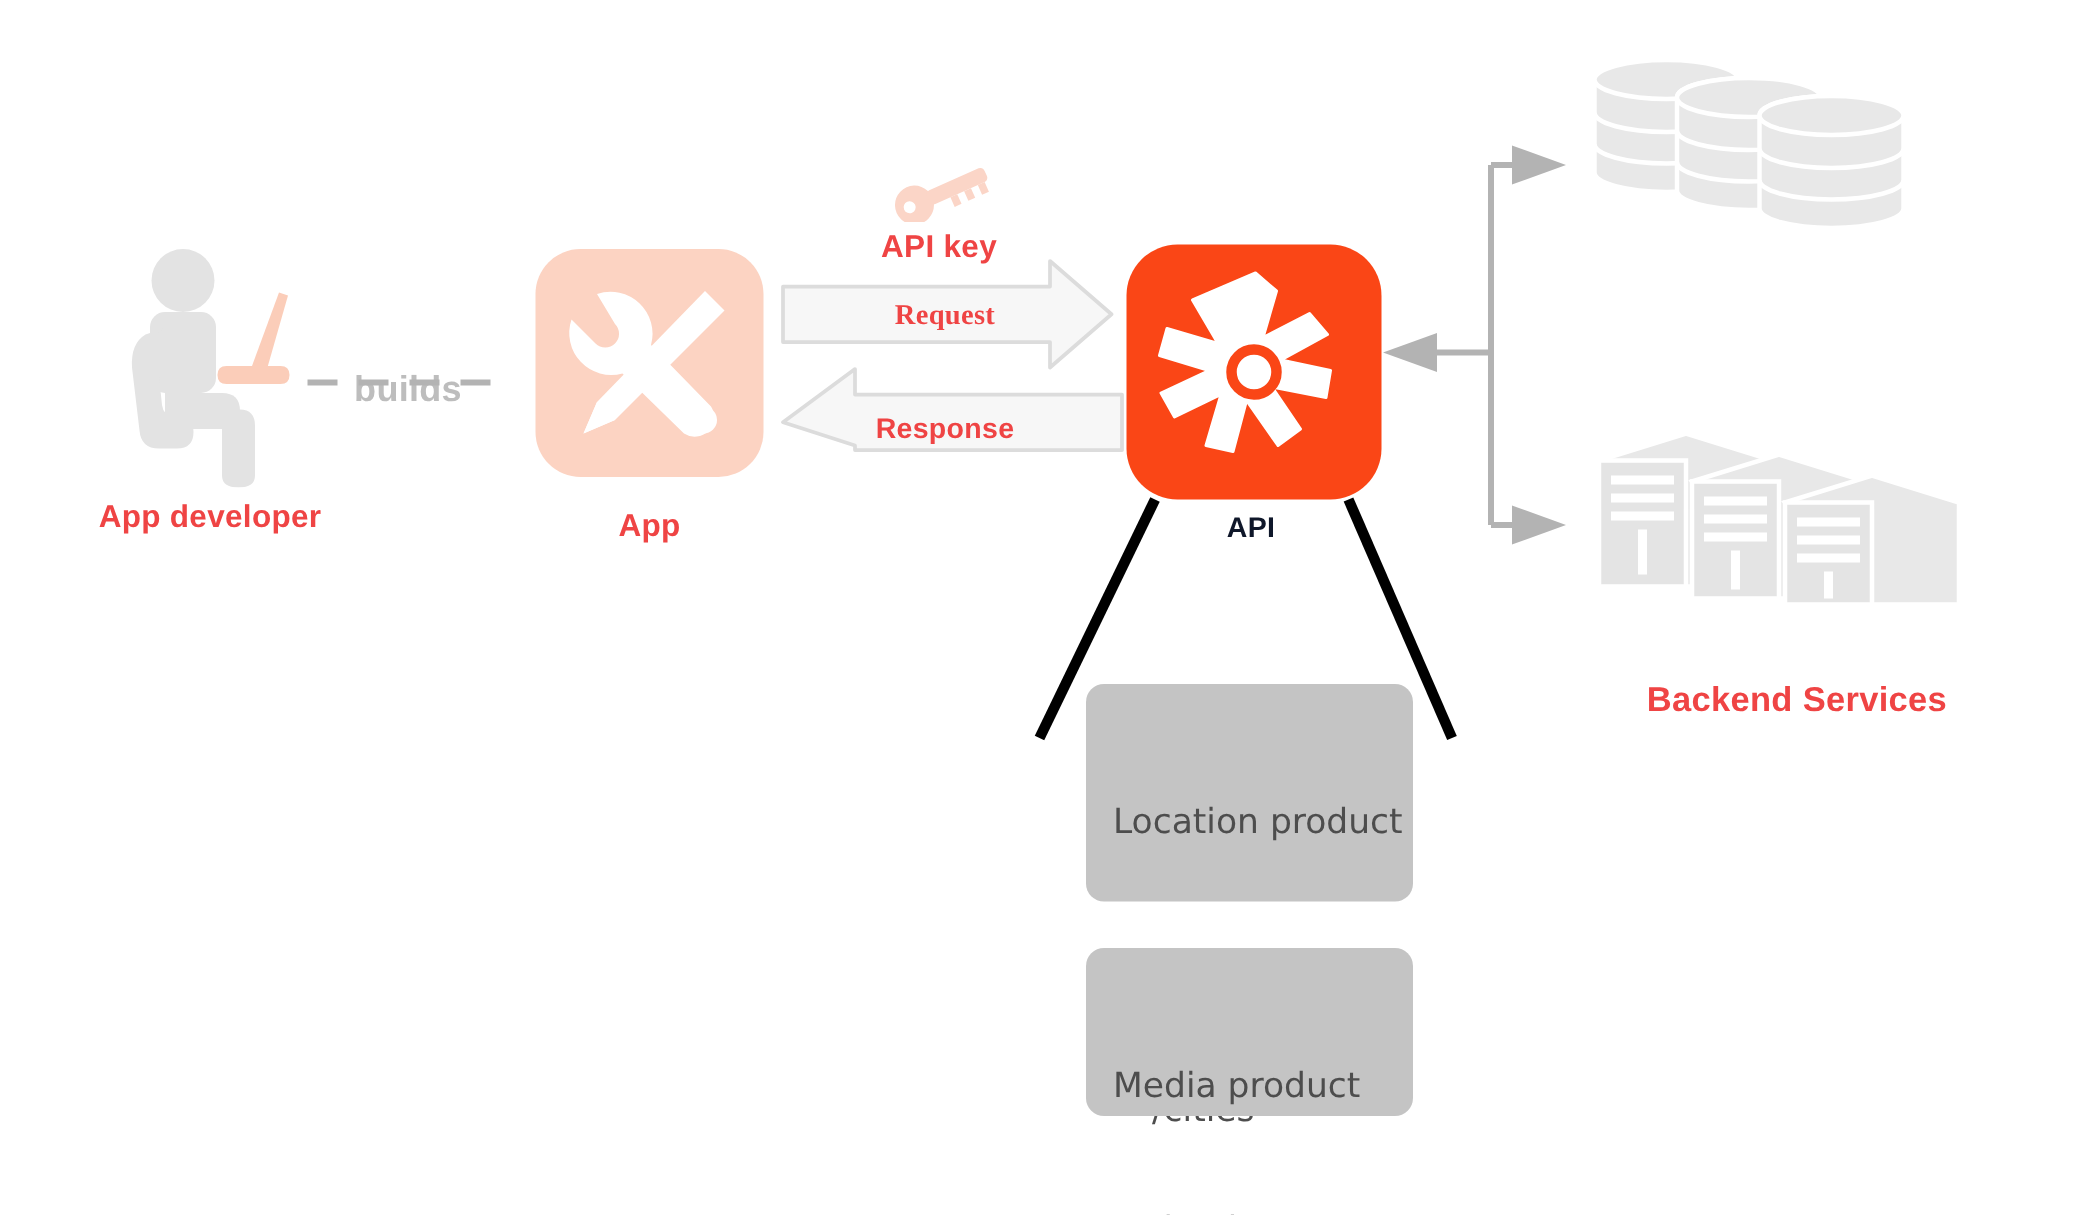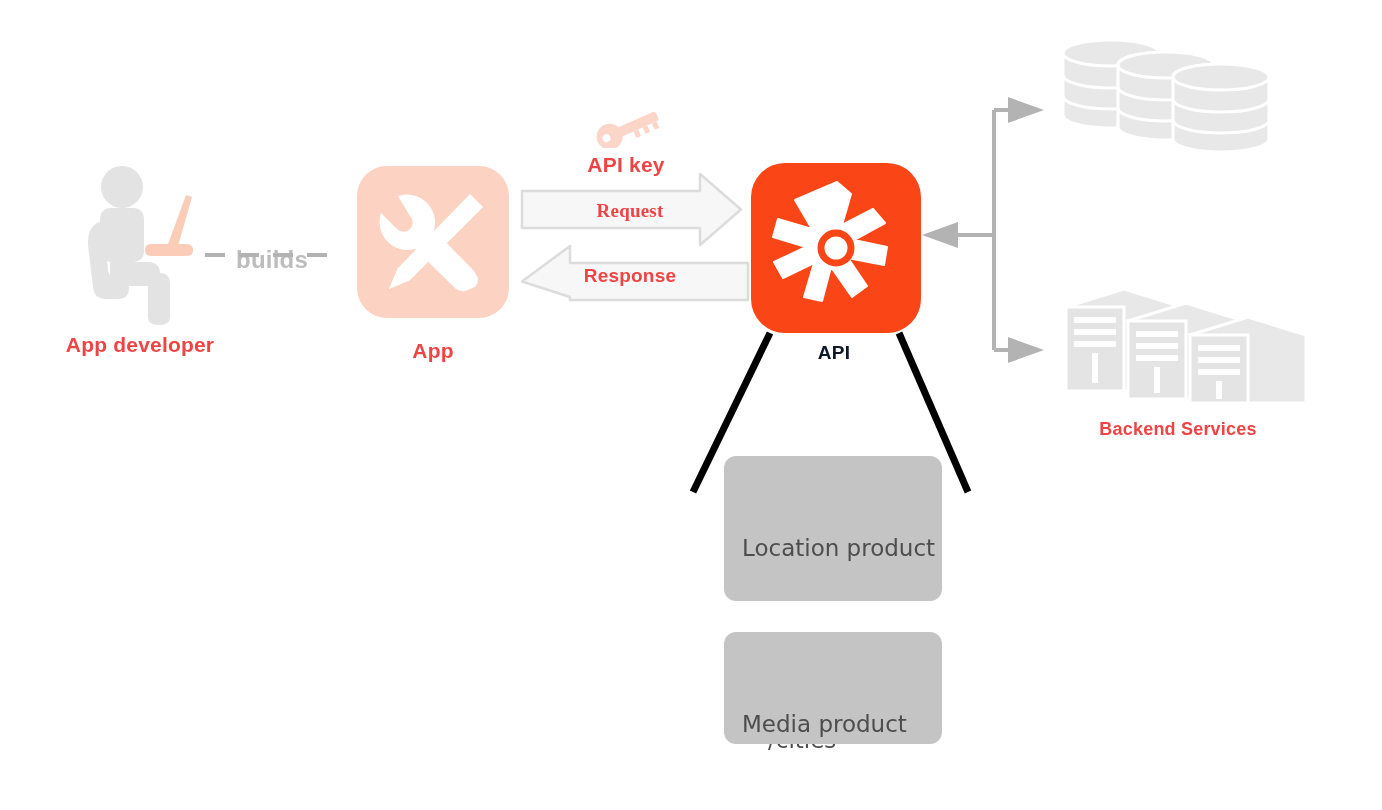--- a/index.html
+++ b/index.html
@@ -28,24 +28,24 @@
     white-space: pre;
     text-align: center;
     line-height: 1.28;
     letter-spacing: 0.2px;
   }
   .lbl-dev   { font-size: 21px; left: 25px;  top: 332px; width: 230px; }
   .lbl-app   { font-size: 21px; left: 352px; top: 338px; width: 162px; }
   .lbl-builds{ font-size: 24px; left: 210px; top: 225px; width: 124px; color:#bdbdbd;margin-top:20px;}
   .lbl-apikey{ font-size: 21px; left: 552px; top: 152px; width: 148px; }
   .lbl-req   { font-size: 19px; left: 540px; top: 199px; width: 180px; text-align:center;font-family:Liberation Serif, serif;}
-  .lbl-res   { font-size: 19px; left: 540px; top: 264px; width: 180px; text-align:center;}
+  .lbl-res   { font-size: 19px; left: 540px; top: 275px; width: 180px; text-align:center;}
   .lbl-api   { font-size: 19px; left: 770px; top: 341px; width: 128px; color:#0f172a;}
   .lbl-esb   { font-size: 20px; left: 1078px; top: 180px; width: 200px; }
-  .lbl-back  { font-size: 18px; left: 1058px; top: 418px; width: 240px; }
+  .lbl-back  { font-size: 23px; left: 1058px; top: 452px; width: 240px; text-align: right; }
 
   
   #person { left: 80px; top: 165px; width: 175px; height: 160px; }
 
   
   #app-tile {
     left: 357px; top: 166px; width: 152px; height: 152px;
     background: #fcd3c2; border-radius: 30px;
   }
   #app-tile svg { display:block; }

